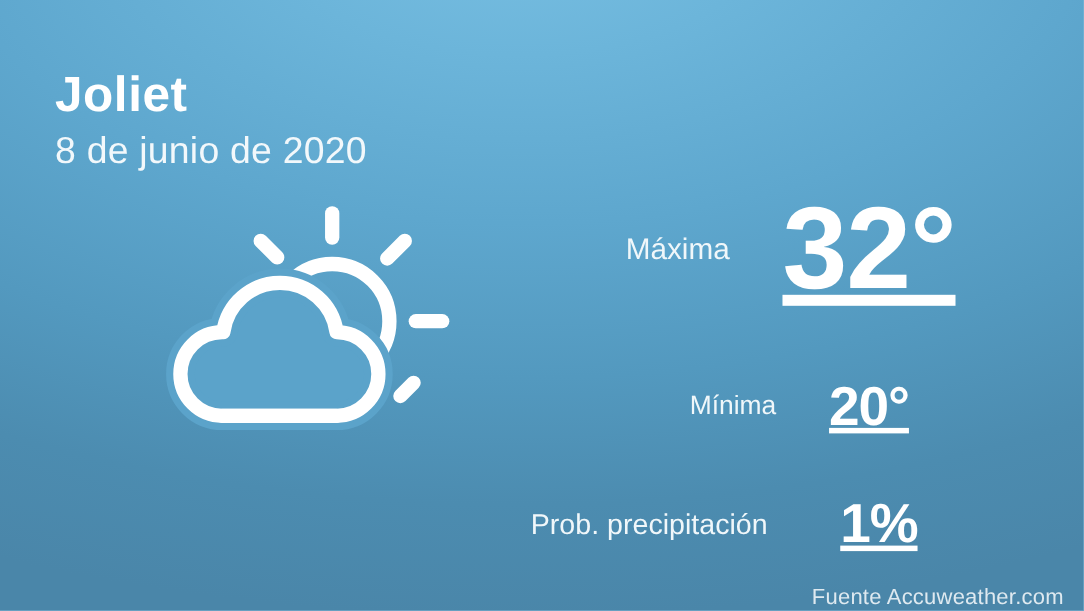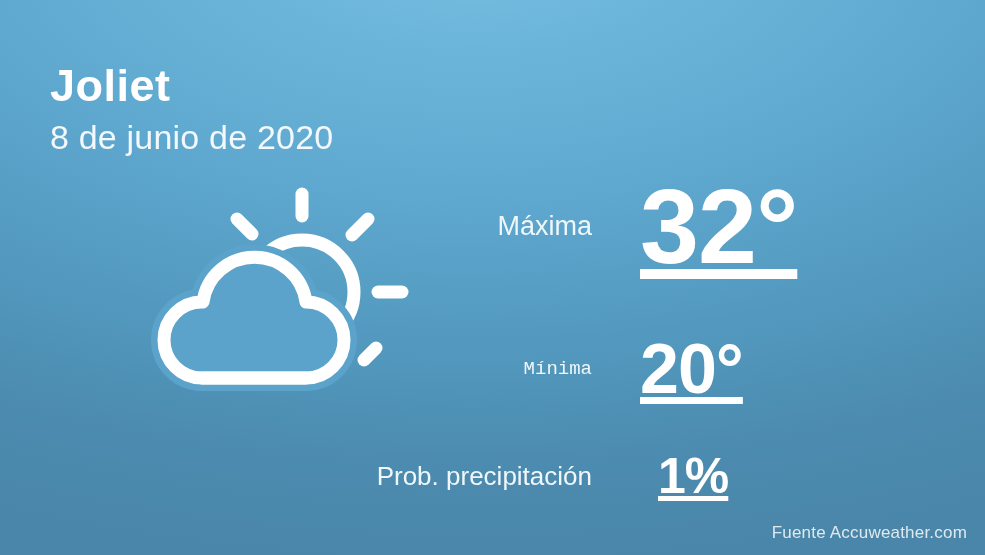--- a/index.html
+++ b/index.html
@@ -72,20 +72,21 @@
   #readings {
     position: absolute;
     left: 360px;
     top: 150px;
     width: 580px;
   }
   .reading-row {
     display: flex;
     align-items: center;
     width: 100%;
+    justify-content: center;
   }
   .reading-label {
     width: 280px;
     text-align: right;
     padding-right: 48px;
     box-sizing: border-box;
     color: #f0f7fa;
     font-weight: 300;
     white-space: nowrap;
   }
@@ -95,33 +96,33 @@
     letter-spacing: -1px;
     white-space: nowrap;
     text-decoration: underline;
   }
 
   #row-max { height: 152px; }
   #row-max .reading-label { font-size: 27px; }
   #row-max .reading-value { font-size: 106px; line-height: 1; }
 
   #row-min { height: 134px; }
-  #row-min .reading-label { font-size: 19px; font-family: Liberation Mono, monospace; }
-  #row-min .reading-value { font-size: 70px; line-height: 1; }
+  #row-min .reading-label { font-size: 24px; }
+  #row-min .reading-value { font-size: 50px; line-height: 1; }
 
   #row-precip { height: 80px; gap: 18px; }
   #row-precip .reading-label { font-size: 26px; }
   #row-precip .reading-value { font-size: 50px; line-height: 1; }
 
   
   #source-text {
     position: absolute;
     right: 18px;
-    bottom: 12px;
-    font-size: 17px;
+    bottom: 0;
+    font-size: 20px;
     font-weight: 300;
     color: rgba(255,255,255,0.82);
     letter-spacing: 0.2px;
     white-space: nowrap;
   }
 </style>
 </head>
 <body>
 
 <div id="weather-card">

